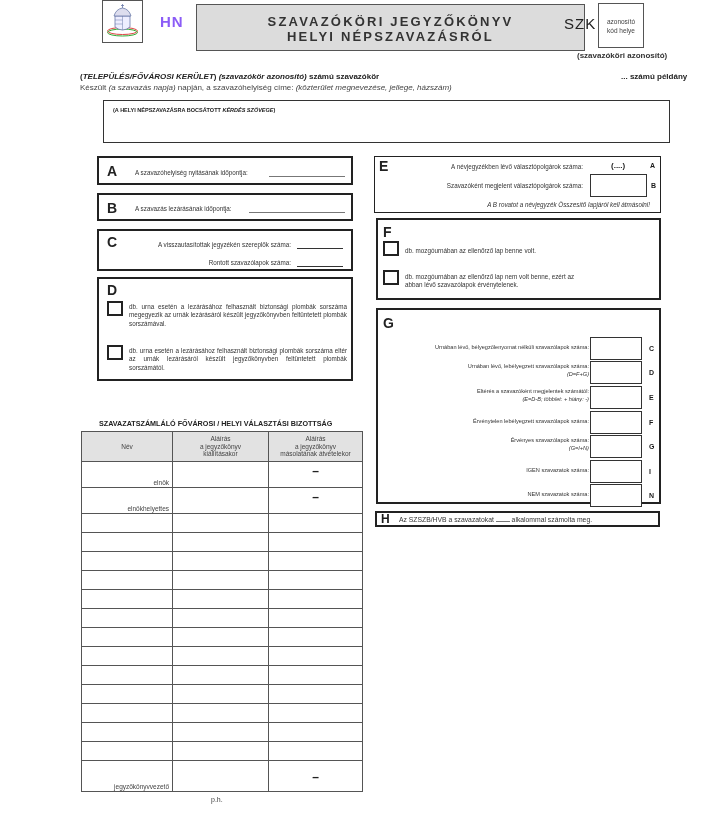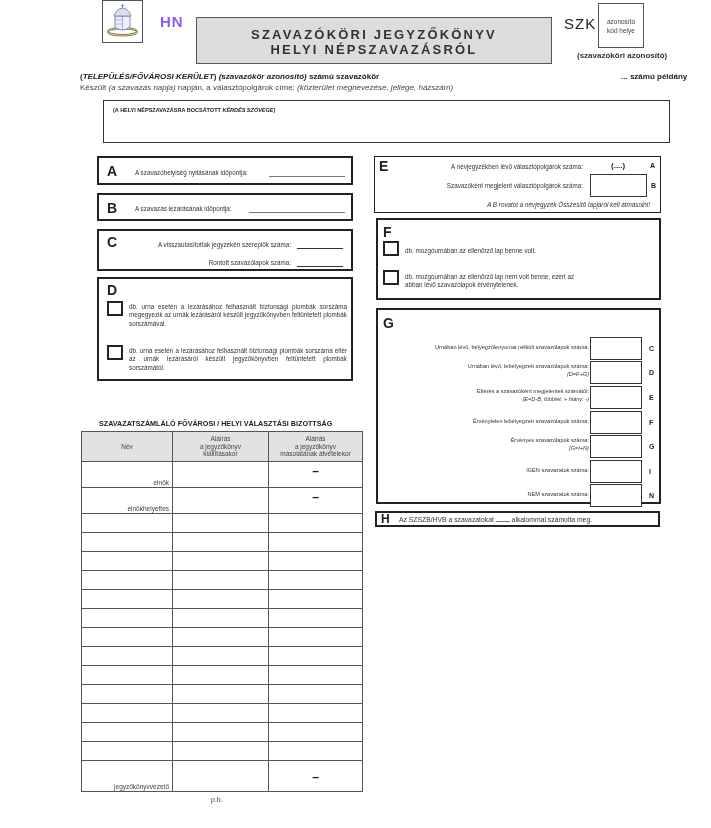--- a/index.html
+++ b/index.html
@@ -3,21 +3,21 @@
 <meta charset="utf-8">
 <style>
   * { box-sizing: border-box; margin: 0; padding: 0; }
   html, body { width: 711px; height: 828px; background: #ffffff; overflow: hidden; }
   body { position: relative; font-family: "Liberation Sans", sans-serif; color: #1a1a1a; }
   .abs { position: absolute; }
 
   
   .logo-box { left: 102px; top: 0; width: 41px; height: 43px; border: 1px solid #555; background: #fff; }
   .hn { left: 160px; top: 13px; font-size: 15px; font-weight: bold; letter-spacing: 1px; color: #8b5cf6; }
-  .title-box { left: 196px; top: 17px; width: 356px; height: 47px; background: #dcdcdc; border: 1px solid #555; text-align: center; }
+  .title-box { left: 196px; top: 4px; width: 389px; height: 47px; background: #dcdcdc; border: 1px solid #555; text-align: center; }
   .title-box .l1 { margin-top: 9px; font-size: 13px; font-weight: bold; letter-spacing: 2.2px; color: #333; }
   .title-box .l2 { font-size: 13px; font-weight: bold; letter-spacing: 2.2px; color: #333; }
   .szk { left: 564px; top: 15px; font-size: 15px; font-weight: normal; letter-spacing: 1px; color: #222; }
   .code-box { left: 598px; top: 3px; width: 46px; height: 45px; border: 1px solid #555; text-align: center; font-size: 6.5px; color: #444; padding-top: 13px; line-height: 9px; }
   .sz-id { left: 577px; top: 51px; font-size: 8px; font-weight: bold; color: #333; }
 
   .line1 { left: 80px; top: 72px; font-size: 8px; font-weight: bold; color: #222; }
   .line1 i { font-style: italic; }
   .peldany { left: 621px; top: 72px; font-size: 8px; font-weight: bold; color: #222; }
   .line2 { left: 80px; top: 83px; font-size: 8px; color: #444; }
@@ -85,21 +85,21 @@
   <div>azonosító</div>
   <div>kód helye</div>
 </div>
 <div class="abs sz-id">(szavazóköri azonosító)</div>
 
 <div class="abs line1">
   <span>(</span><i>TELEPÜLÉS/FŐVÁROSI KERÜLET</i><span>) </span><i>(szavazókör azonosító)</i><span> számú szavazókör</span>
 </div>
 <div class="abs peldany">... számú példány</div>
 <div class="abs line2">
-  <span>Készült </span><i>(a szavazás napja)</i><span> napján, a választópolgárok címe: </span><i>(közterület megnevezése, jellege, házszám)</i>
+  <span>Készült </span><i>(a szavazás napja)</i><span> napján, a szavazóhelyiség címe: </span><i>(közterület megnevezése, jellege, házszám)</i>
 </div>
 
 <div class="abs question-box">
   <span>(A HELYI NÉPSZAVAZÁSRA BOCSÁTOTT </span><i>KÉRDÉS SZÖVEGE</i><span>)</span>
 </div>
 
 <div class="abs box boxA">
   <div class="abs letter" style="left:8px;top:5px;">A</div>
   <div class="abs small" style="left:36px;top:11px;">A szavazóhelyiség nyitásának időpontja:</div>
   <div class="abs uline" style="left:170px;top:18px;width:76px;"></div>

